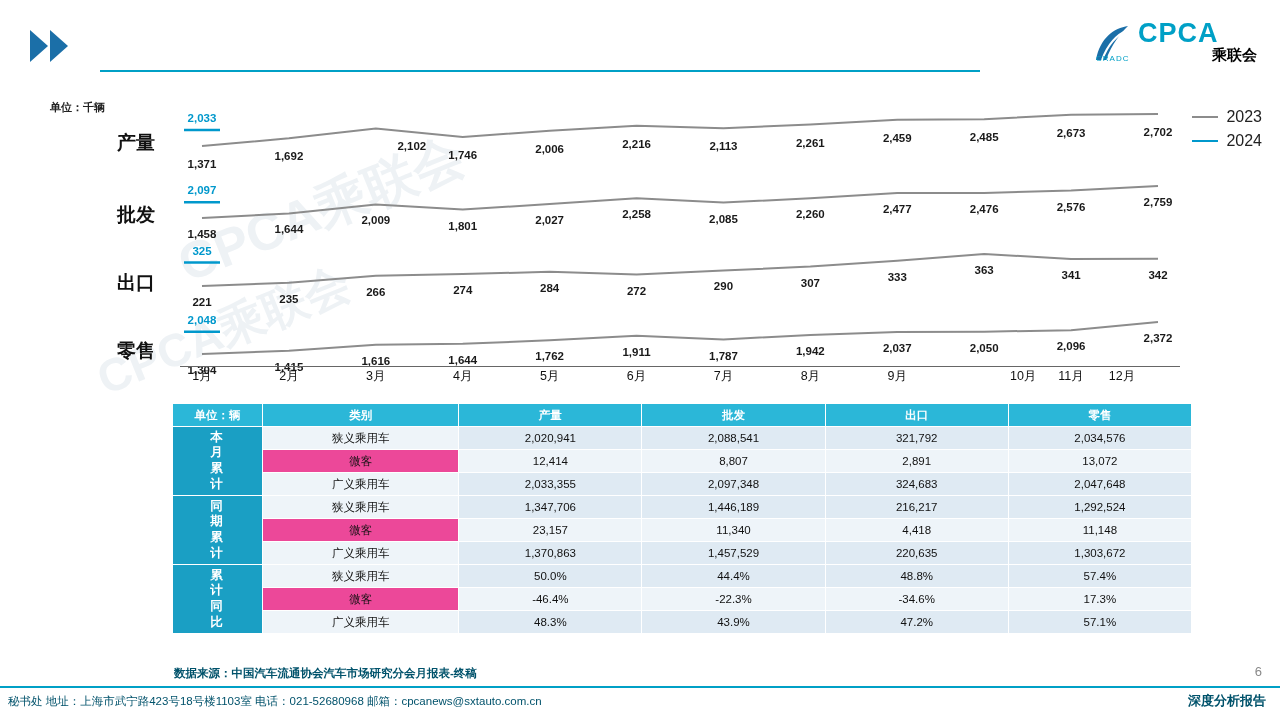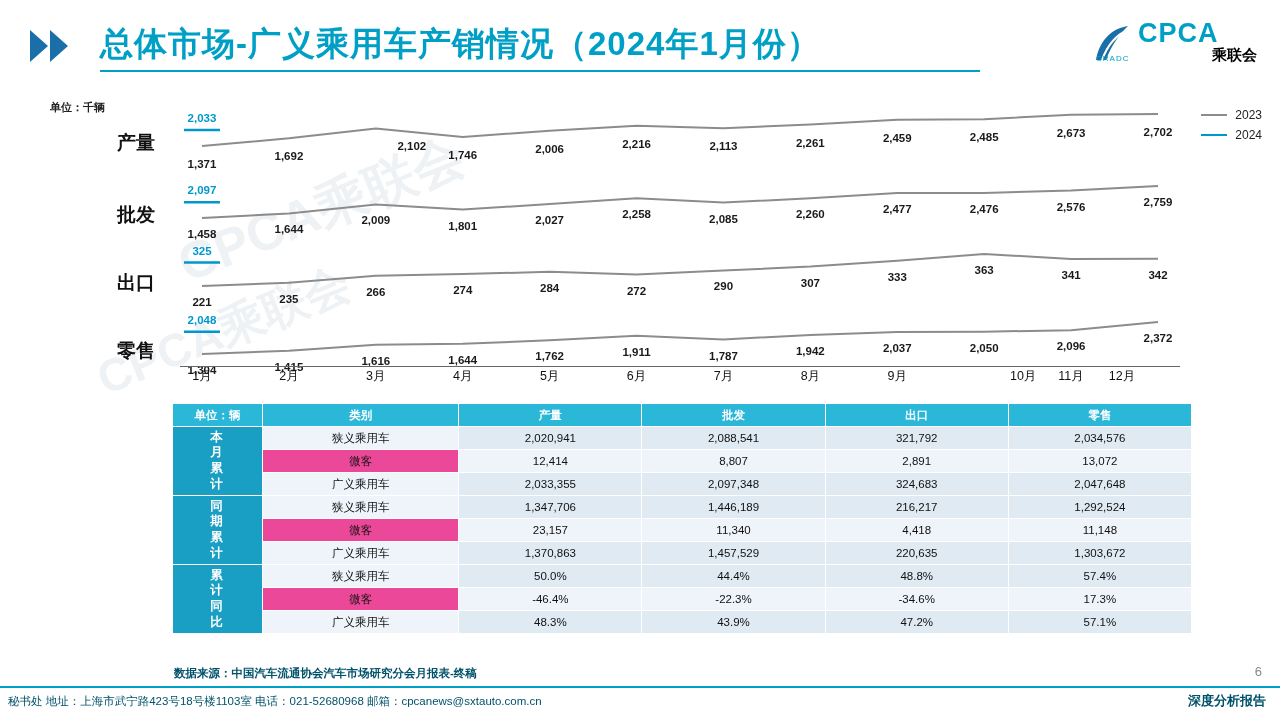--- a/index.html
+++ b/index.html
@@ -57,21 +57,21 @@
   }
   .band { position:absolute; left:180px; width:1000px; }
   .band svg { position:absolute; left:0; top:0; overflow:visible; }
   .pt-label {
     position:absolute; font-size:11.5px; font-weight:bold; white-space:nowrap;
     transform:translateX(-50%);
   }
   .c2023 { color:#1a1a1a; }
   .c2024 { color:#0098cc; }
   
-  .legend { position:absolute; right:18px; top:108px; font-size:12px; }
+  .legend { position:absolute; right:18px; top:108px; font-size:16px; }
   .legend div { display:flex; align-items:center; margin-bottom:6px; }
   .legend i { display:inline-block; width:26px; height:2px; margin-right:8px; }
   
   .xaxis { position:absolute; left:180px; top:368px; width:1000px; height:20px; z-index:2; }
   .xaxis span {
     position:absolute; font-size:12.5px; color:#111; transform:translateX(-50%);
   }
   .axisline { position:absolute; left:180px; top:366px; width:1000px; height:1px; background:#666; z-index:2;}
   
   .tbl-wrap { position:absolute; left:172px; top:403px; width:1020px; z-index:3; }
@@ -103,21 +103,20 @@
 </head>
 <body>
 
 <div class="header">
   <div class="chev">
     <svg width="56" height="36" viewBox="0 0 56 36">
       <path d="M2 2 L20 18 L2 34 Z" fill="#1b6fa8"></path>
       <path d="M22 2 L40 18 L22 34 Z" fill="#1b6fa8"></path>
     </svg>
   </div>
-  <div class="title">总体市场-广义乘用车产销情况（2024年1月份）</div>
   <div class="title-underline"></div>
 
   <div class="logo">
     <div class="logo-mark">
       <svg width="44" height="44" viewBox="0 0 44 44">
         <path d="M6 38 C10 16, 24 6, 38 4 C30 12, 22 22, 16 38 Z" fill="#1b6fa8"></path>
         <path d="M12 38 C18 22, 28 12, 38 8" stroke="#ffffff" stroke-width="2" fill="none"></path>
       </svg>
     </div>
     <div class="logo-cpca">CPCA</div>

